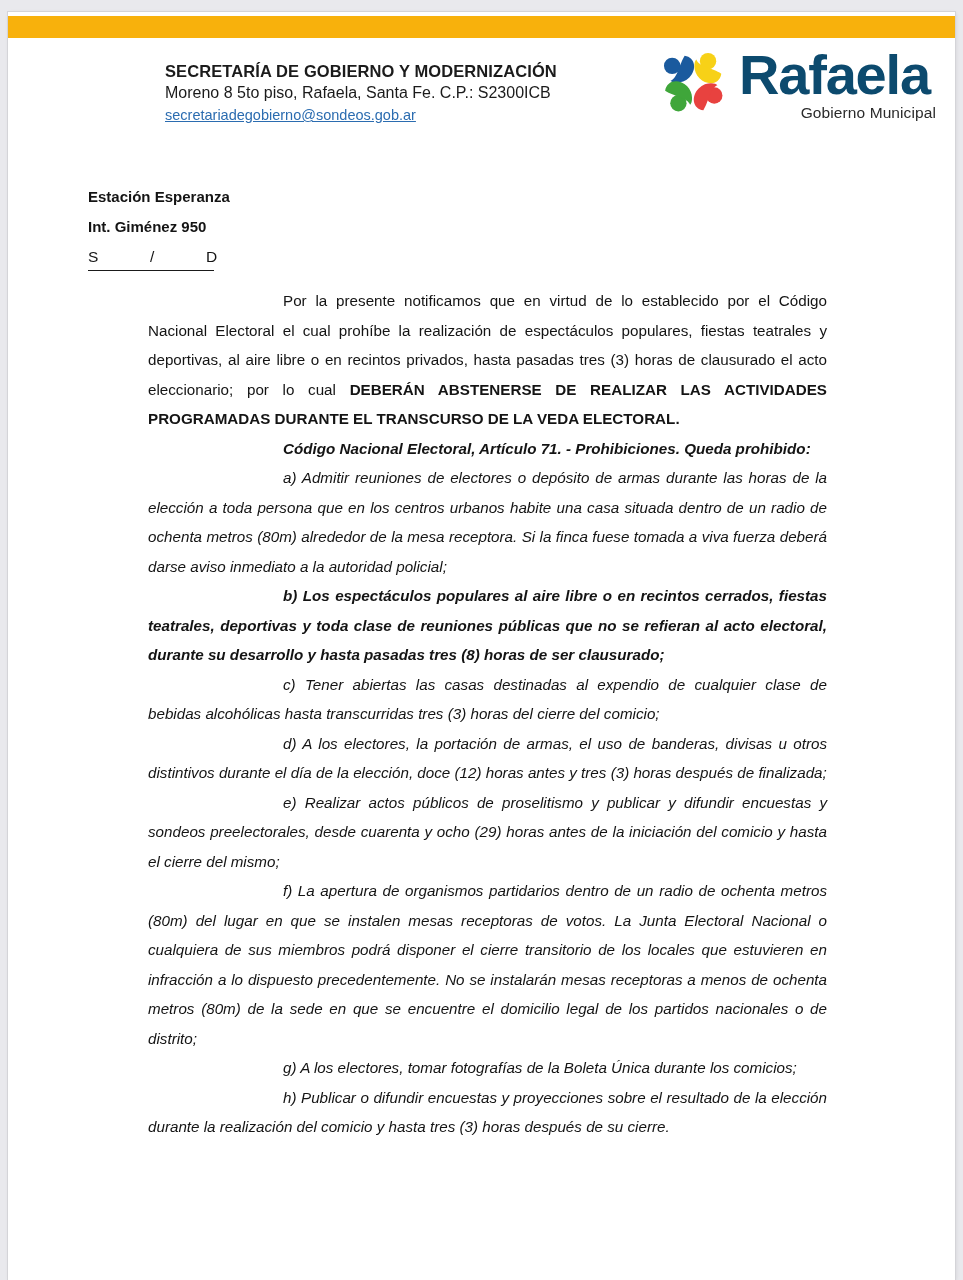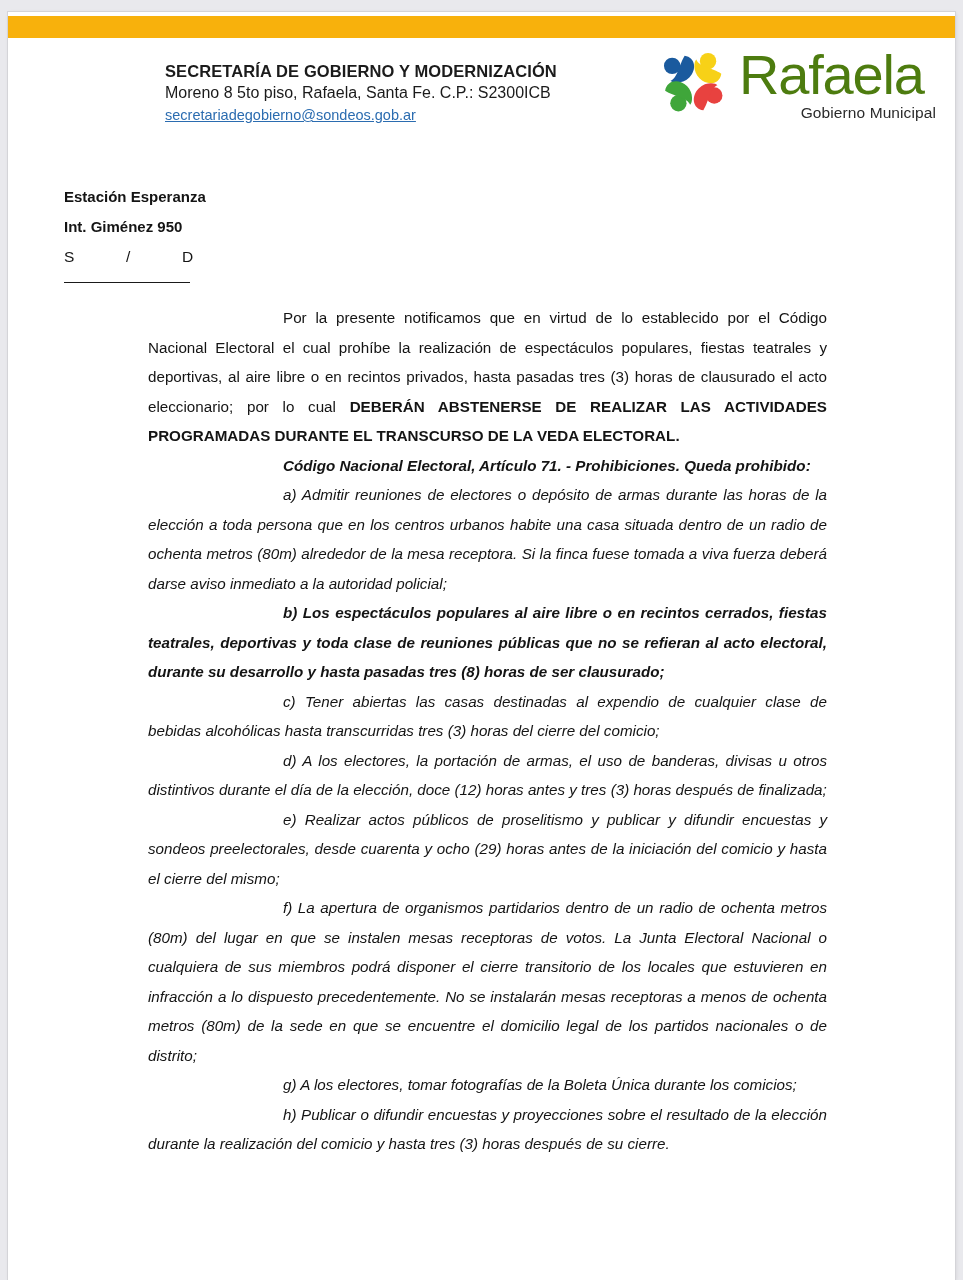--- a/index.html
+++ b/index.html
@@ -89,62 +89,62 @@
     left: 0;
     top: 2px;
     width: 82px;
     height: 78px;
   }
   .logo-word {
     position: absolute;
     left: 86px;
     top: 4px;
     font-size: 56px;
-    font-weight: normal;
-    color: #4d7c0f;
+    font-weight: bold;
+    color: #0c4a6e;
     letter-spacing: -1.2px;
     line-height: 58px;
   }
   .logo-sub {
     position: absolute;
     right: 2px;
     top: 62px;
     font-size: 15.5px;
     color: #2b2b2b;
     letter-spacing: 0.1px;
     white-space: nowrap;
   }
 
   
   .addressee {
-    margin-left: 56px;
+    margin-left: 80px;
     margin-top: 32px;
   }
   .addressee div {
     font-size: 15px;
     font-weight: bold;
     color: #141414;
     line-height: 30px;
   }
   .sd-line {
     display: inline-block;
     border-bottom: 1.4px solid #1a1a1a;
-    padding-bottom: 13px;
+    padding-bottom: 1px;
     font-weight: normal !important;
     font-size: 15.5px !important;
     line-height: 24px !important;
     white-space: pre;
     width: 126px;
   }
 
   
   .body-wrap {
     margin-left: 140px;
     margin-right: 128px;
-    margin-top: 20px;
+    margin-top: 14px;
   }
   p.para {
     margin: 0;
     font-size: 15.2px;
     line-height: 29.5px;
     color: #141414;
     text-align: justify;
     text-indent: 135px;
     hyphens: none;
   }

